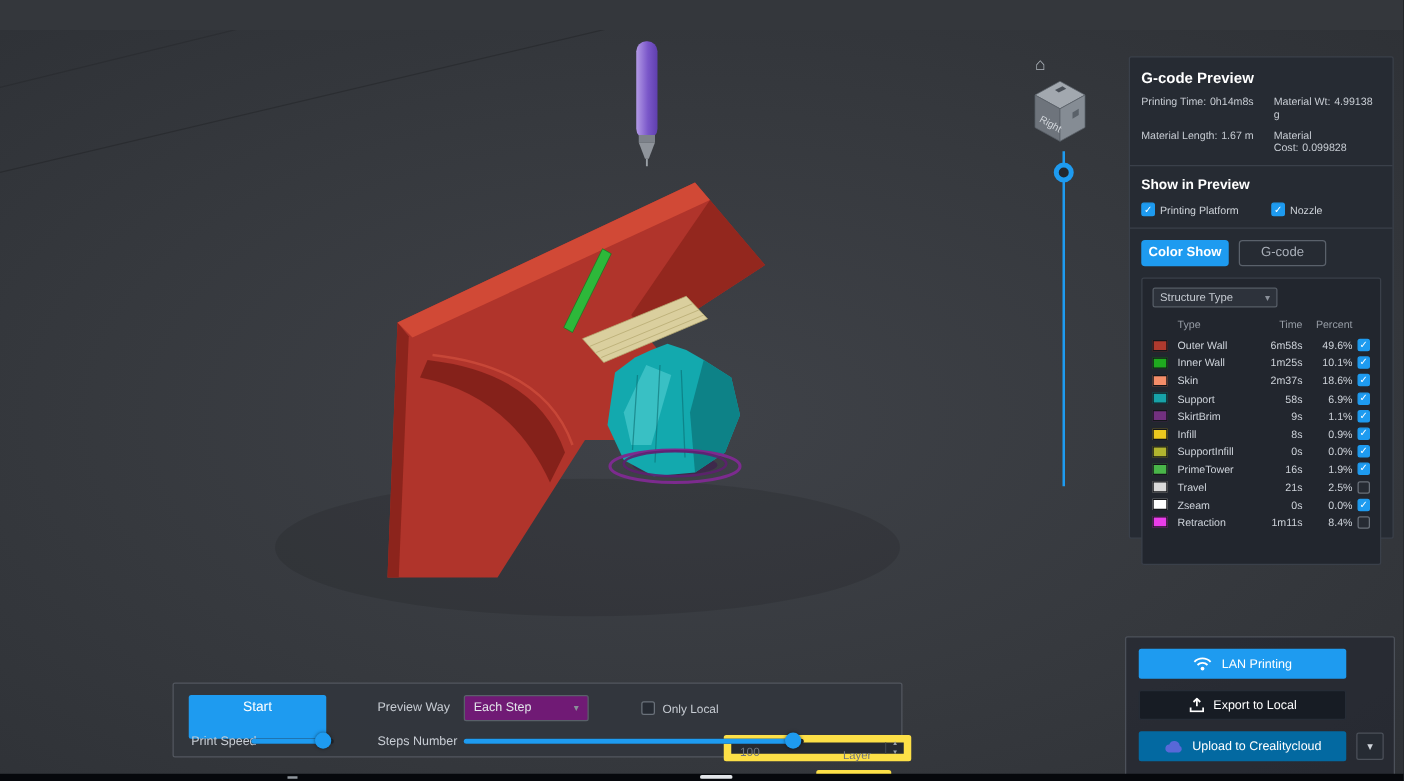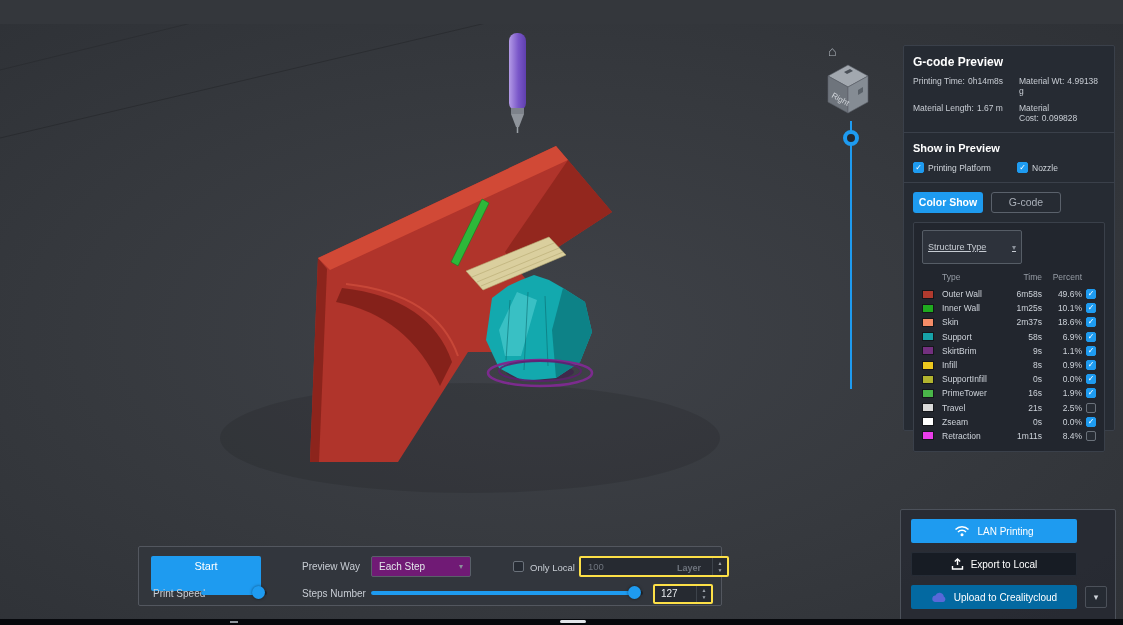--- a/index.html
+++ b/index.html
@@ -39,48 +39,48 @@
   .opt:first-child{width:104px;}
   .cb{width:11px;height:11px;border-radius:2px;border:1px solid #6a717a;background:#262b33;
       font-size:8px;line-height:9px;text-align:center;color:#fff;flex:0 0 auto;}
   .cb.on{background:#1e9bf0;border-color:#1e9bf0;}
   .modes{display:flex;gap:8px;margin-top:1px;}
   .mode{width:70px;height:21px;line-height:19px;text-align:center;font-size:10.5px;border-radius:3px;
         color:#a9afb8;border:1px solid #5a616b;background:transparent;cursor:pointer;}
   .mode.active{background:#1e9bf0;border-color:#1e9bf0;color:#fff;font-weight:bold;line-height:21px;border:0;}
   #tablebox{margin-top:9px;border:1px solid #3a404a;background:#22262e;border-radius:2px;
             padding:7px 8px;height:230px;}
-  .dropdown{width:100px;height:34px;background:#2d323b;border:1px solid #565d66;border-radius:2px;
+  .dropdown{width:100px;height:16px;background:#2d323b;border:1px solid #565d66;border-radius:2px;
             display:flex;align-items:center;justify-content:space-between;padding:0 5px;
-            font-size:9px;color:#c6cbd2;margin-bottom:8px;cursor:pointer;text-decoration:underline;}
+            font-size:9px;color:#c6cbd2;margin-bottom:8px;cursor:pointer;}
   .caret{font-size:8px;color:#8a9099;}
   .tgrid{display:grid;grid-template-columns:20px 58px 42px 40px 1fr;align-items:center;}
   .theader{font-size:8.5px;color:#979da6;margin-bottom:5px;}
   .theader .ttime,.theader .tpct{text-align:right;}
   .trow{height:14.2px;font-size:8.5px;color:#ced3da;}
   .swatch{width:12px;height:9px;border:1px solid #14161a;}
   .ttime,.tpct{text-align:right;}
   .trow .cb{width:10px;height:10px;justify-self:end;line-height:8px;}
 
   
   #playback{position:absolute;left:138px;top:546px;width:584px;height:60px;border:1px solid #53575f;
             background:rgba(50,54,61,.92);border-radius:2px;z-index:20;font-size:10px;color:#c8cdd4;}
   #start{position:absolute;left:12px;top:9px;width:110px;height:35px;background:#1e9bf0;border-radius:2px;
          color:#fff;text-align:center;line-height:21px;font-size:11px;cursor:pointer;}
   .pb-lbl{position:absolute;}
   .pb-select{position:absolute;left:232px;top:9px;width:100px;height:21px;background:#701a75;
              border:1px solid #596069;border-radius:2px;display:flex;align-items:center;
              justify-content:space-between;padding:0 7px;font-size:10px;color:#e2e6ea;cursor:pointer;}
   #cb-onlyshow{position:absolute;left:374px;top:14px;}
-  .pb-input{position:absolute;background:#262a31;border:2px solid #fde047;border-radius:2px;}
+  .pb-input{position:absolute;background:#262a31;border:6px solid #fde047;border-radius:2px;margin-top:32px;}
   .pb-input input{background:transparent;border:0;outline:none;color:#6e747d;
                   font-family:"Liberation Sans",sans-serif;}
   #input-onlyshow{left:440px;top:9px;width:150px;height:21px;}
   #input-onlyshow input{font-size:9.5px;padding:3px 0 0 7px;width:86px;}
-  #layer-lbl{position:absolute;right:26px;top:5px;font-size:9px;color:#6e747d;font-weight:bold;}
+  #layer-lbl{position:absolute;right:26px;top:5px;font-size:9px;color:#6e747d;}
   .spinner{position:absolute;right:0;top:0;height:100%;width:15px;border-left:1px solid #3d434b;
            display:flex;flex-direction:column;align-items:center;justify-content:center;}
   .spinner span{font-size:5px;line-height:7px;color:#9aa0a8;cursor:pointer;}
   .slider{position:absolute;height:4px;background:#21252b;border-radius:2px;}
   .slider .fill{position:absolute;left:0;top:0;height:100%;background:#1e9bf0;border-radius:2px;}
   .slider .knob{position:absolute;top:-5px;width:13px;height:13px;border-radius:50%;background:#1e9bf0;
                 box-shadow:0 0 3px rgba(0,0,0,.5);cursor:pointer;}
   #slider-ps{left:62px;top:44px;width:66px;}
   #slider-sn{left:232px;top:44px;width:272px;}
   #input-steps{left:514px;top:37px;width:60px;height:20px;}

